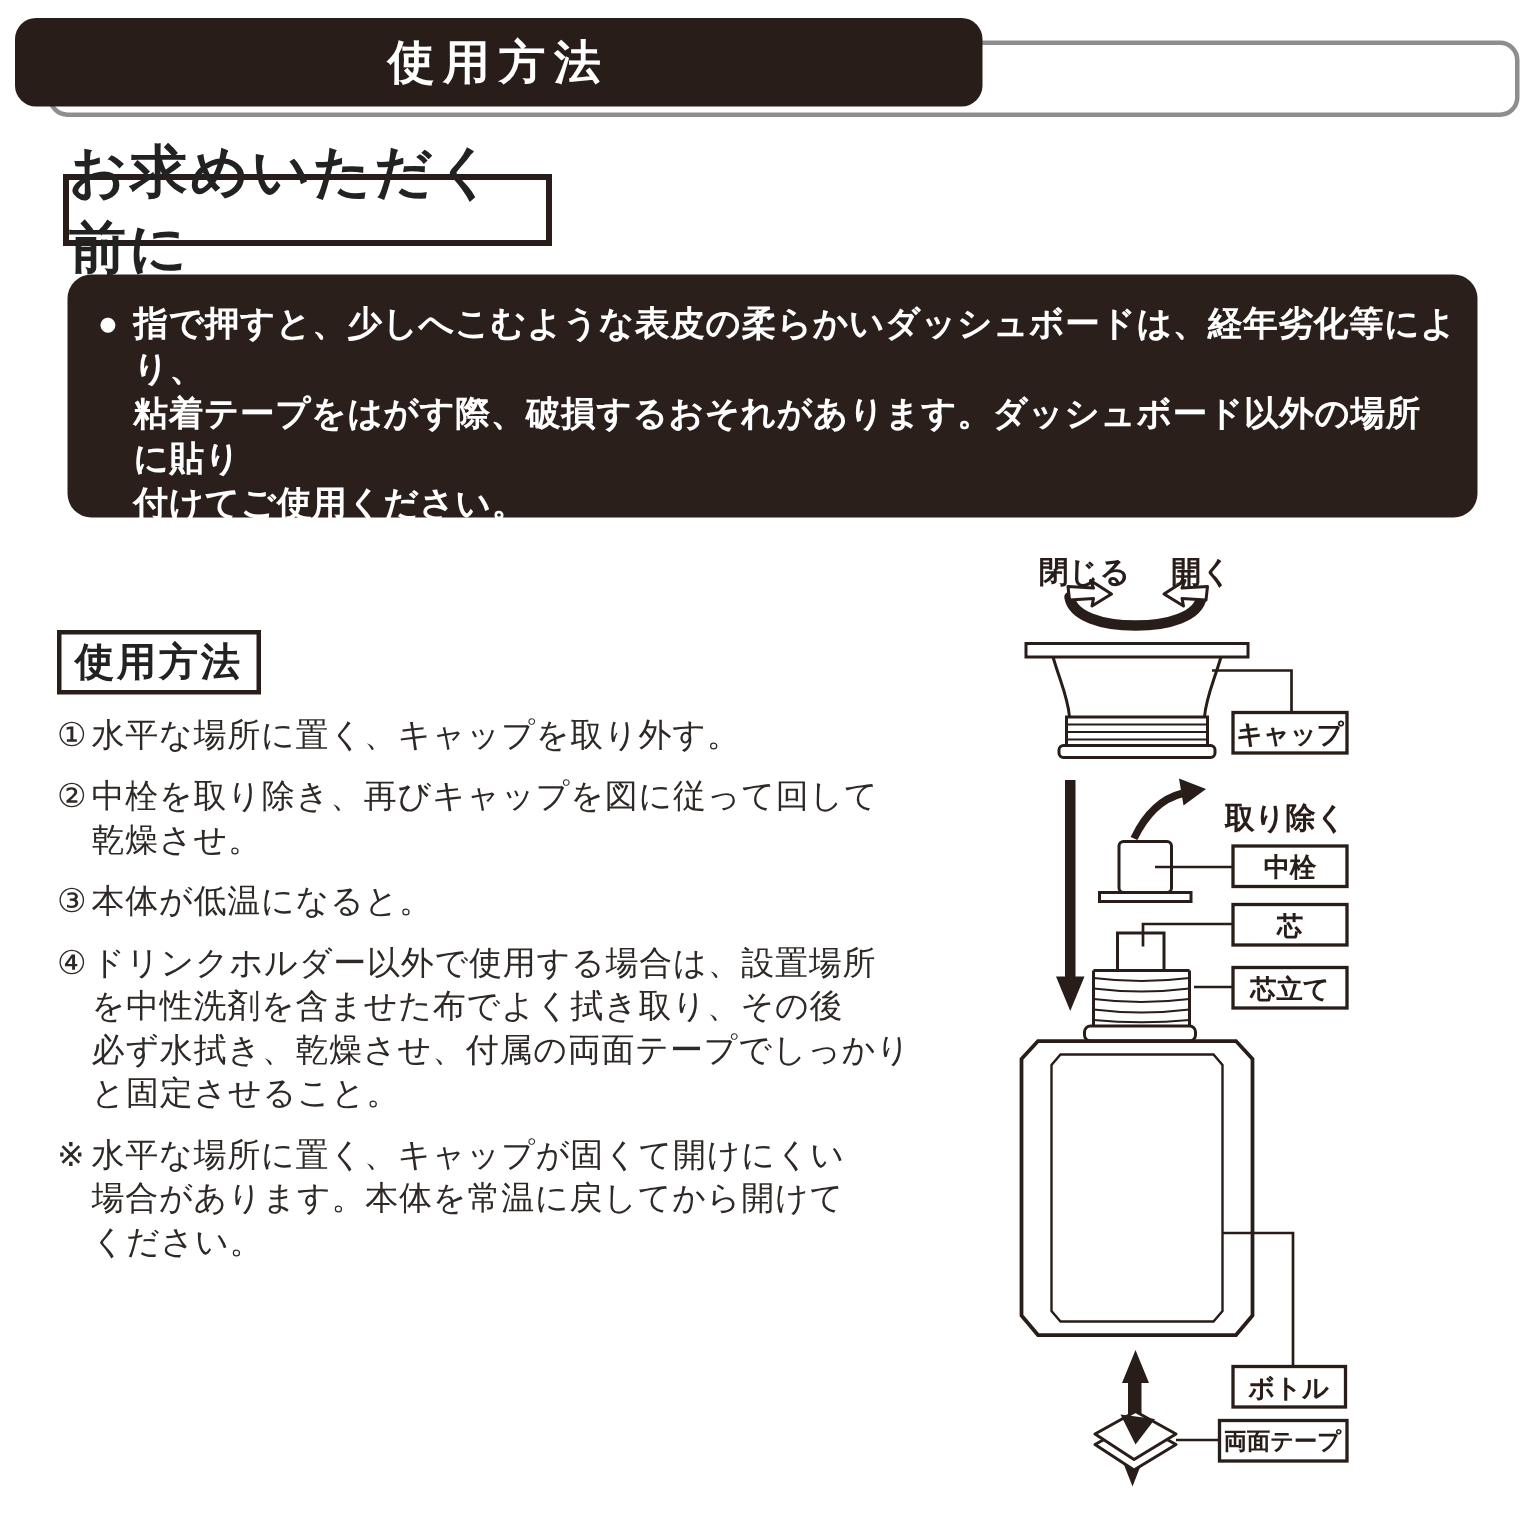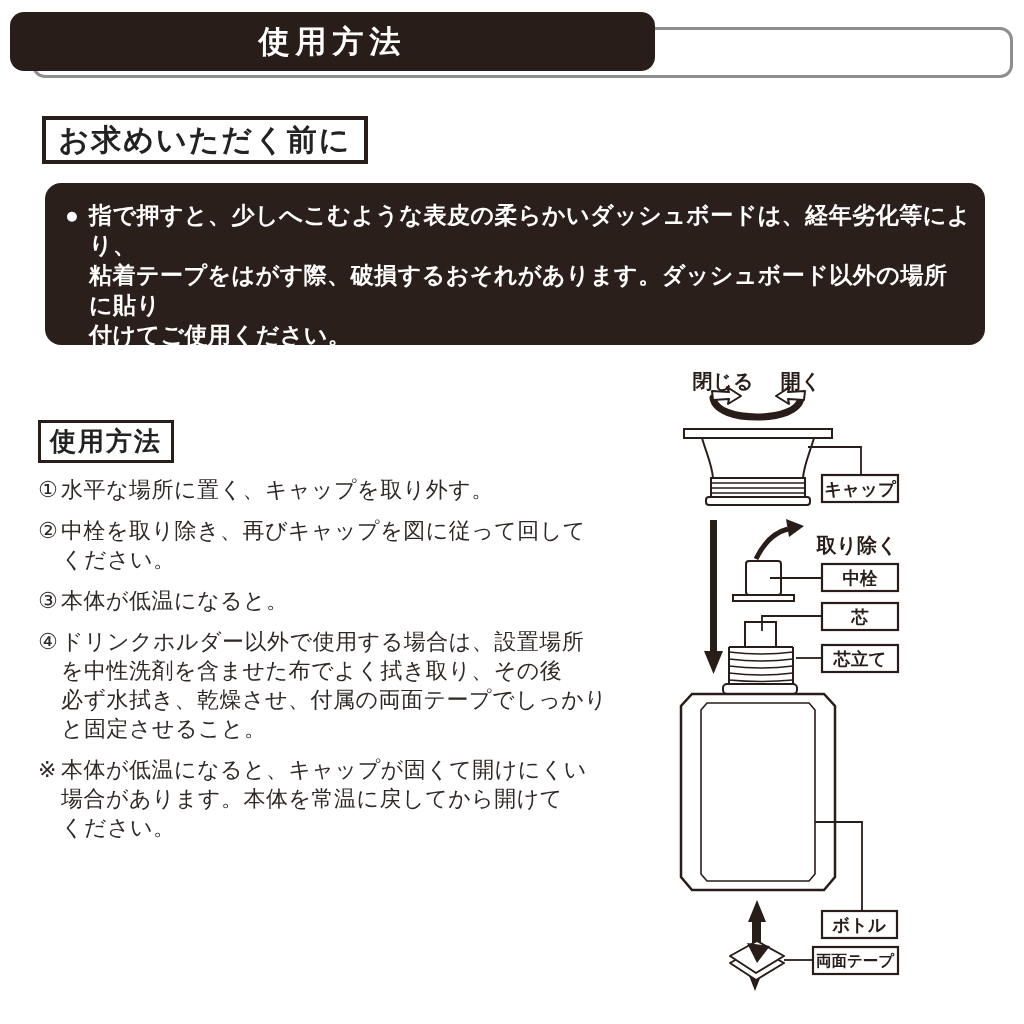--- a/index.html
+++ b/index.html
@@ -18,21 +18,21 @@
     position:absolute;left:10px;top:12px;width:645px;height:59px;
     background:#281d18;border-radius:14px;z-index:2;
     display:flex;align-items:center;justify-content:center;
     color:#ffffff;font-size:31px;font-weight:bold;letter-spacing:6px;
   }
   
   .pre-title{
     position:absolute;left:42px;top:116px;width:318px;height:40px;
     background:#ffffff;border:4px solid #281d18;
     display:flex;align-items:center;justify-content:center;
-    font-size:30px;font-weight:bold;letter-spacing:2px;color:#222;
+    font-size:38px;font-weight:bold;letter-spacing:2px;color:#222;
   }
   .warning{
     position:absolute;left:45px;top:183px;width:906px;height:128px;
     background:#2a1f1b;border-radius:16px;color:#ffffff;
     padding:17px 14px 17px 20px;
     font-size:23px;font-weight:bold;line-height:30px;letter-spacing:0.5px;
   }
   .hang{position:relative;padding-left:24px;}
   .hang .marker{position:absolute;left:0;top:0;}
   .hang .txt{white-space:pre-line;display:block;}
@@ -88,36 +88,36 @@
   </div>
 
   <div class="steps">
     <div class="step hang">
       <span class="marker">①</span>
       <span class="txt">水平な場所に置く、キャップを取り外す。</span>
     </div>
     <div class="step hang">
       <span class="marker">②</span>
       <span class="txt">中栓を取り除き、再びキャップを図に従って回して
-ください。</span>
+乾燥させ。</span>
     </div>
     <div class="step hang">
       <span class="marker">③</span>
       <span class="txt">本体が低温になると。</span>
     </div>
     <div class="step hang">
       <span class="marker">④</span>
       <span class="txt">ドリンクホルダー以外で使用する場合は、設置場所
 を中性洗剤を含ませた布でよく拭き取り、その後
 必ず水拭き、乾燥させ、付属の両面テープでしっかり
 と固定させること。</span>
     </div>
     <div class="step hang">
       <span class="marker">※</span>
-      <span class="txt">本体が低温になると、キャップが固くて開けにくい
+      <span class="txt">水平な場所に置く、キャップが固くて開けにくい
 場合があります。本体を常温に戻してから開けて
 ください。</span>
     </div>
   </div>
 
   <svg class="diagram" viewBox="660 355 355 665" xmlns="http://www.w3.org/2000/svg">
 
     <text class="d-anno" x="723" y="388" text-anchor="middle">閉じる</text>
     <text class="d-anno" x="801" y="388" text-anchor="middle">開く</text>
 

